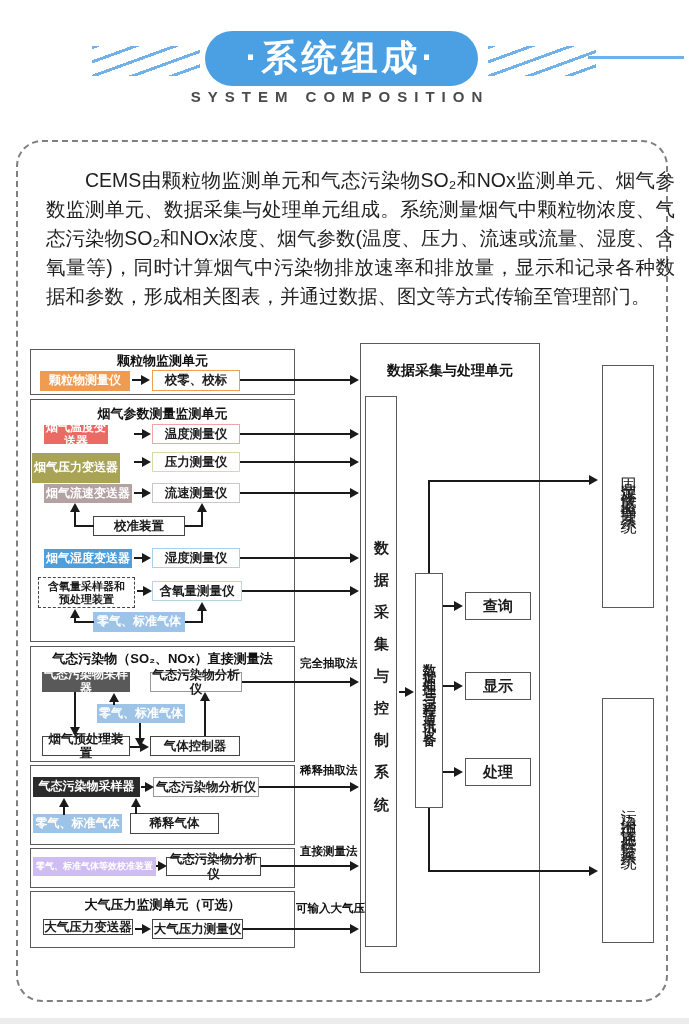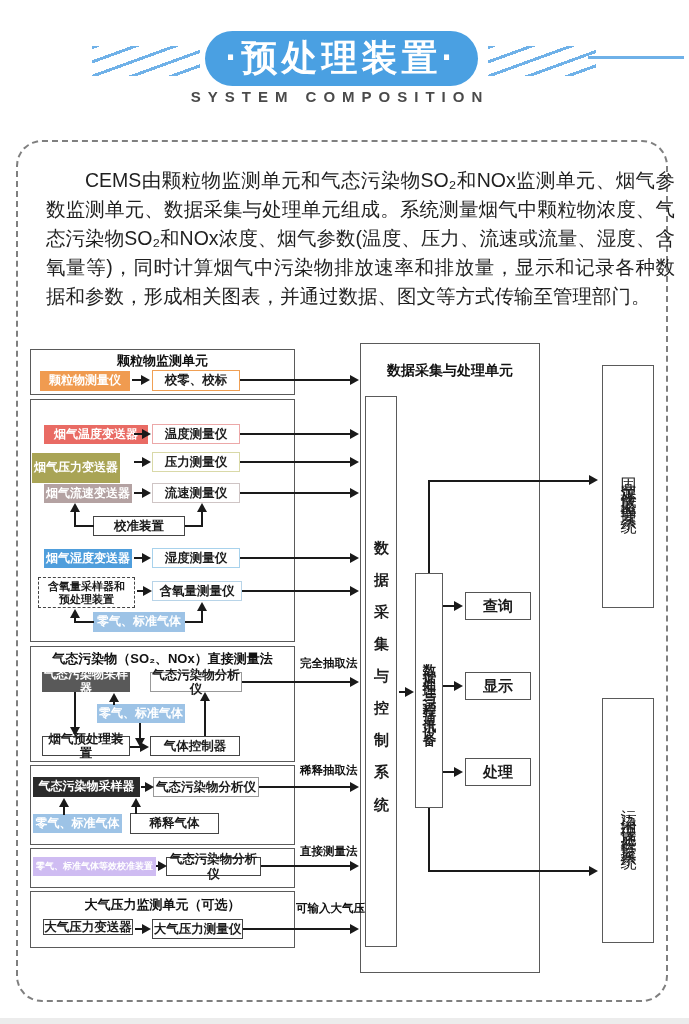--- a/index.html
+++ b/index.html
@@ -44,50 +44,51 @@
   .ar-d{border-left:5px solid transparent;border-right:5px solid transparent;border-top:9px solid #1a1a1a;}
   .band{position:absolute;left:0;top:1018px;width:689px;height:6px;background:#ececec;}
 </style>
 </head>
 <body>
 
 <div class="page">
 
   <div class="slashes" style="left:92px;top:46px;"></div>
   <div class="pill">
-    <span>·预处理装置·</span>
+    <span>·系统组成·</span>
   </div>
   <div class="slashes" style="left:488px;top:46px;"></div>
   <div class="hline-right"></div>
   <div class="subtitle">SYSTEM COMPOSITION</div>
 
   <div class="panel"></div>
   <p class="intro">CEMS由颗粒物监测单元和气态污染物SO₂和NOx监测单元、烟气参数监测单元、数据采集与处理单元组成。系统测量烟气中颗粒物浓度、气态污染物SO₂和NOx浓度、烟气参数(温度、压力、流速或流量、湿度、含氧量等)，同时计算烟气中污染物排放速率和排放量，显示和记录各种数据和参数，形成相关图表，并通过数据、图文等方式传输至管理部门。</p>
 
   <div class="unit" style="left:30px;top:349px;width:265px;height:46px;"></div>
   <div class="unit-title" style="left:30px;top:352px;width:265px;">颗粒物监测单元</div>
 
   <div class="unit" style="left:30px;top:399px;width:265px;height:243px;"></div>
+  <div class="unit-title" style="left:30px;top:405px;width:265px;">烟气参数测量监测单元</div>
 
   <div class="unit" style="left:30px;top:646px;width:265px;height:116px;"></div>
   <div class="unit-title" style="left:30px;top:650px;width:265px;">气态污染物（SO₂、NOx）直接测量法</div>
 
   <div class="unit" style="left:30px;top:765px;width:265px;height:80px;"></div>
   <div class="unit" style="left:30px;top:848px;width:265px;height:40px;"></div>
 
   <div class="unit" style="left:30px;top:891px;width:265px;height:57px;"></div>
   <div class="unit-title" style="left:30px;top:896px;width:265px;">大气压力监测单元（可选）</div>
 
   <div class="unit" style="left:360px;top:343px;width:180px;height:630px;"></div>
   <div class="unit-title" style="left:360px;top:362px;width:180px;font-size:14px;">数据采集与处理单元</div>
 
   <div class="box src" style="left:40px;top:371px;width:90px;height:20px;background:#f09b50;">颗粒物测量仪</div>
   <div class="box" style="left:152px;top:370px;width:88px;height:21px;border-color:#f0a055;">校零、校标</div>
 
-  <div class="box src" style="left:44px;top:425px;width:104px;height:19px;background:#e96b64;">烟气温度变送器</div>
+  <div class="box src" style="left:44px;top:425px;width:64px;height:19px;background:#e96b64;">烟气温度变送器</div>
   <div class="box" style="left:152px;top:424px;width:88px;height:20px;border-color:#eca8a8;">温度测量仪</div>
 
   <div class="box src" style="left:32px;top:453px;width:88px;height:30px;background:#a9a455;">烟气压力变送器</div>
   <div class="box" style="left:152px;top:452px;width:88px;height:20px;border-color:#d9d9a8;">压力测量仪</div>
 
   <div class="box src" style="left:44px;top:484px;width:88px;height:19px;background:#b4a2a2;">烟气流速变送器</div>
   <div class="box" style="left:152px;top:483px;width:88px;height:20px;border-color:#cfc5c5;">流速测量仪</div>
 
   <div class="box" style="left:93px;top:516px;width:92px;height:20px;border-color:#444;">校准装置</div>
 

